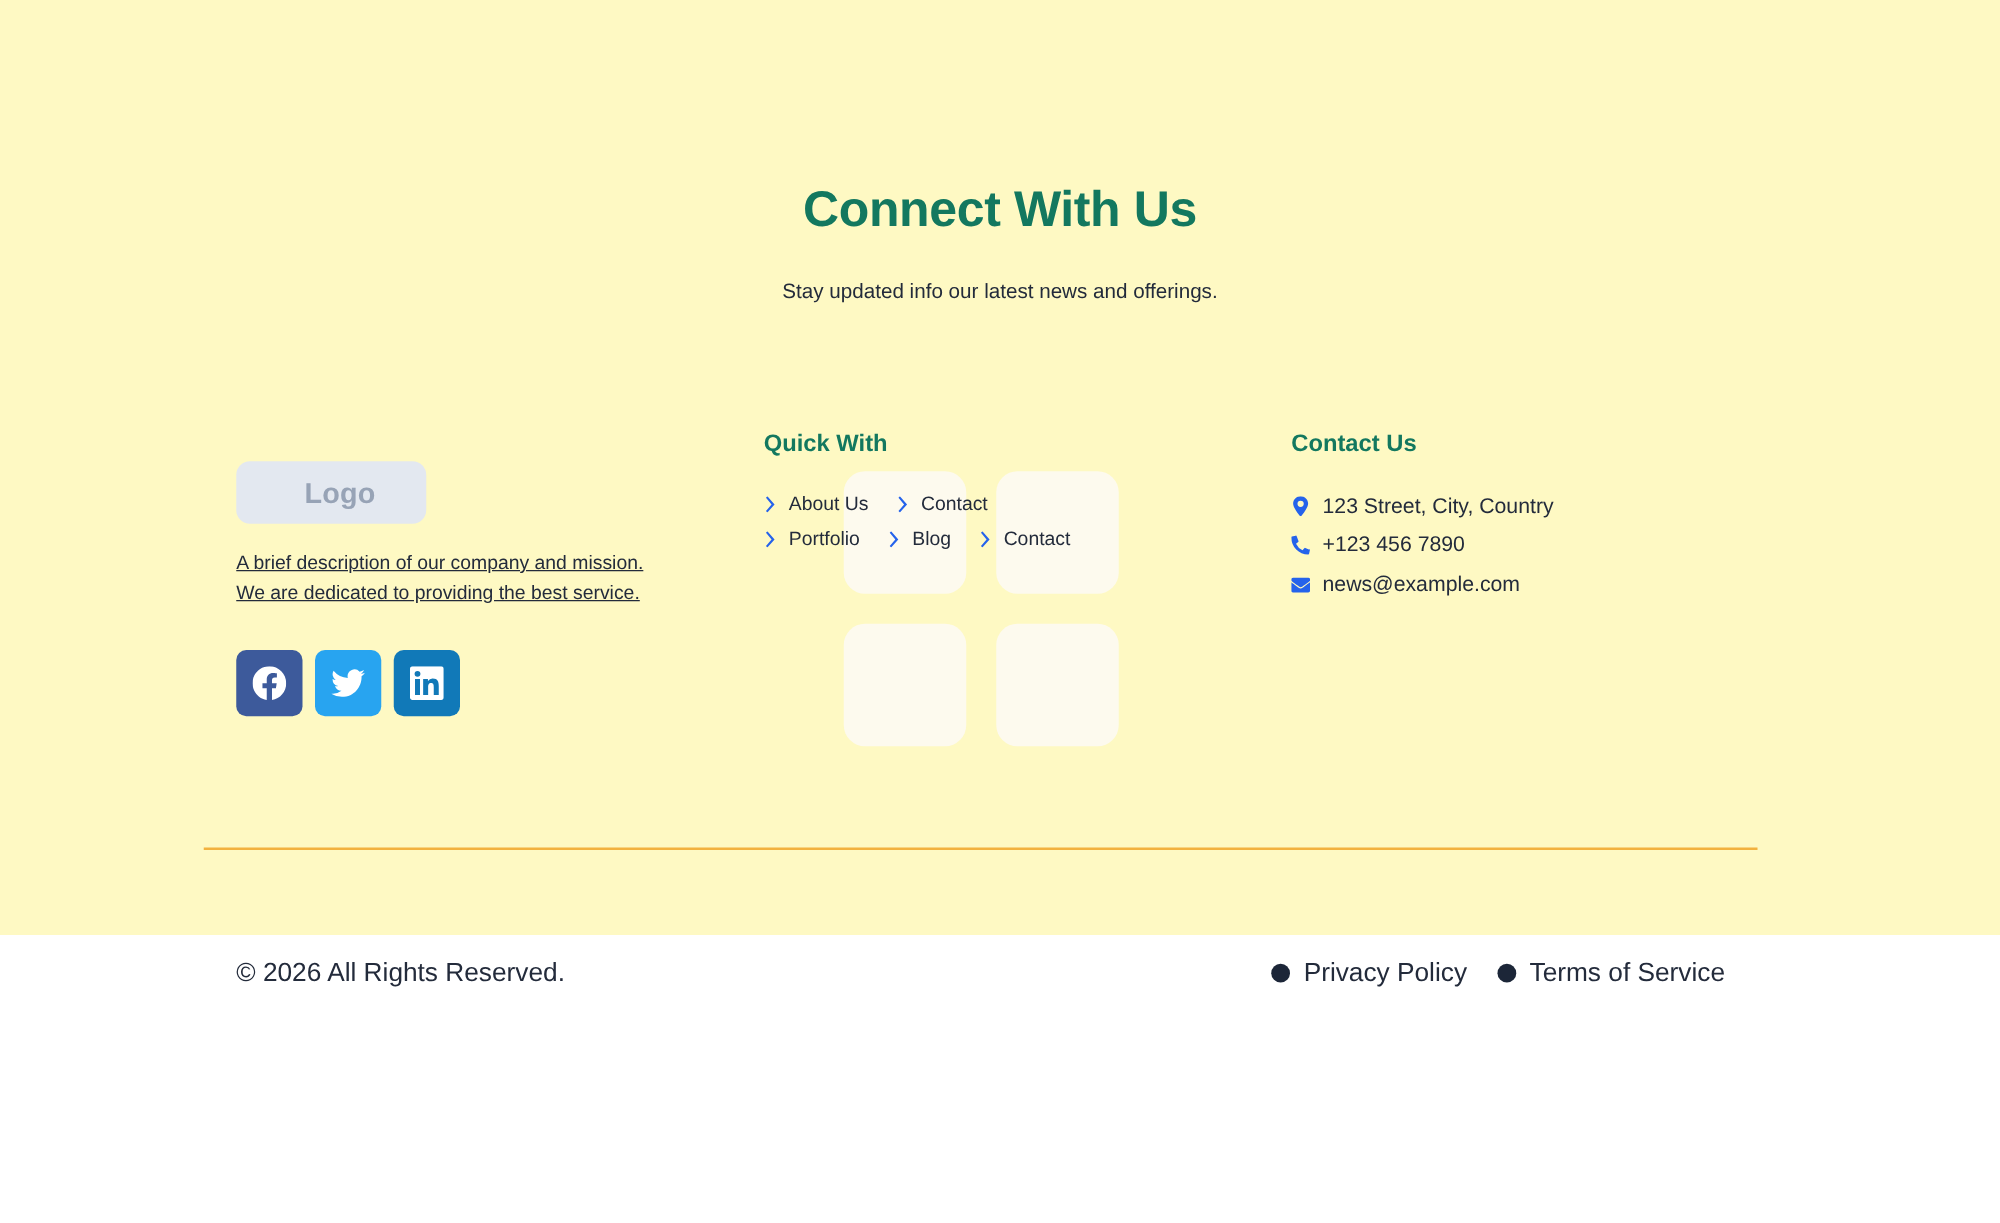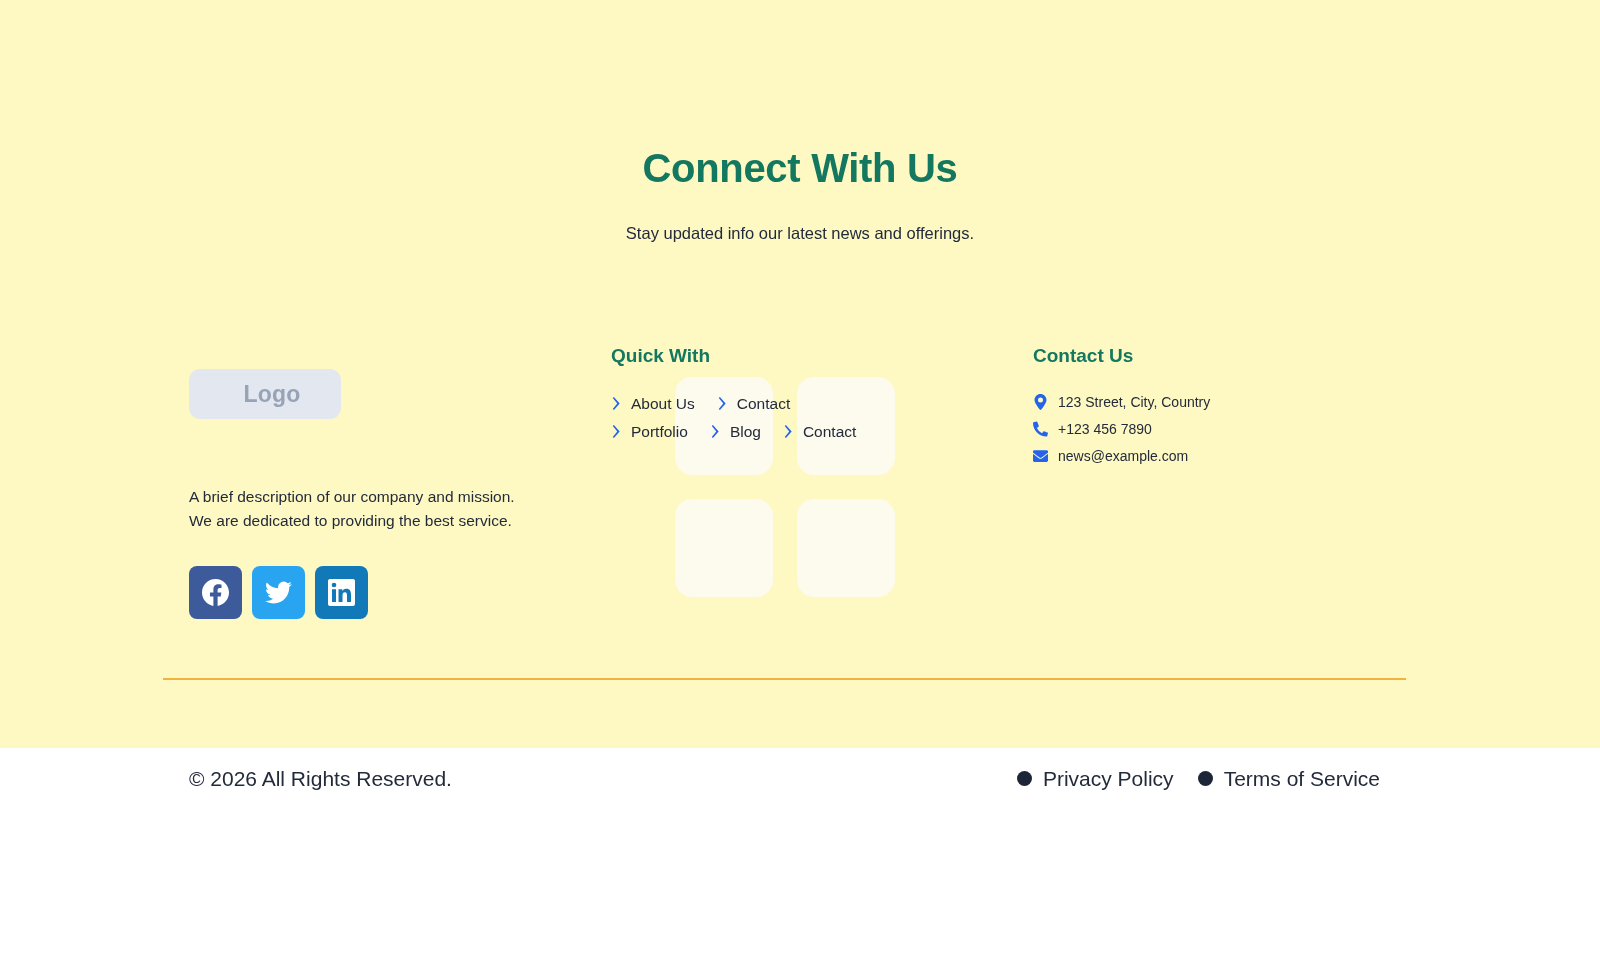--- a/index.html
+++ b/index.html
@@ -75,25 +75,26 @@
     margin-top: 24px;
   }
   .logo-text {
     font-size: 23px;
     font-weight: 700;
     color: #97a3b6;
     letter-spacing: 0.2px;
   }
 
   .brand-desc {
-    margin-top: 66px;
+    margin-top: 20px;
     width: 348px;
     font-size: 15.5px;
     line-height: 1.55;
     color: #232b3b;
+    text-decoration: underline;
   }
 
   
   .social-row {
     margin-top: 33px;
     display: flex;
     gap: 10px;
   }
   .social-btn {
     width: 53px;
@@ -171,21 +172,21 @@
     display: flex;
     flex-wrap: wrap;
     width: 340px;
     row-gap: 6px;
   }
   .contact-item {
     display: flex;
     align-items: center;
     gap: 10px;
     margin-right: 22px;
-    font-size: 14px;
+    font-size: 17px;
     color: #232b3b;
     text-decoration: none;
     line-height: 1.5;
     cursor: pointer;
     white-space: nowrap;
   }
   .c-icon { width: 15px; height: 16px; flex: none; display: block; }
   .c-icon svg { width: 15px; height: 16px; fill: #2563eb; display: block; }
   .contact-full { width: 100%; margin-right: 0; }
 

